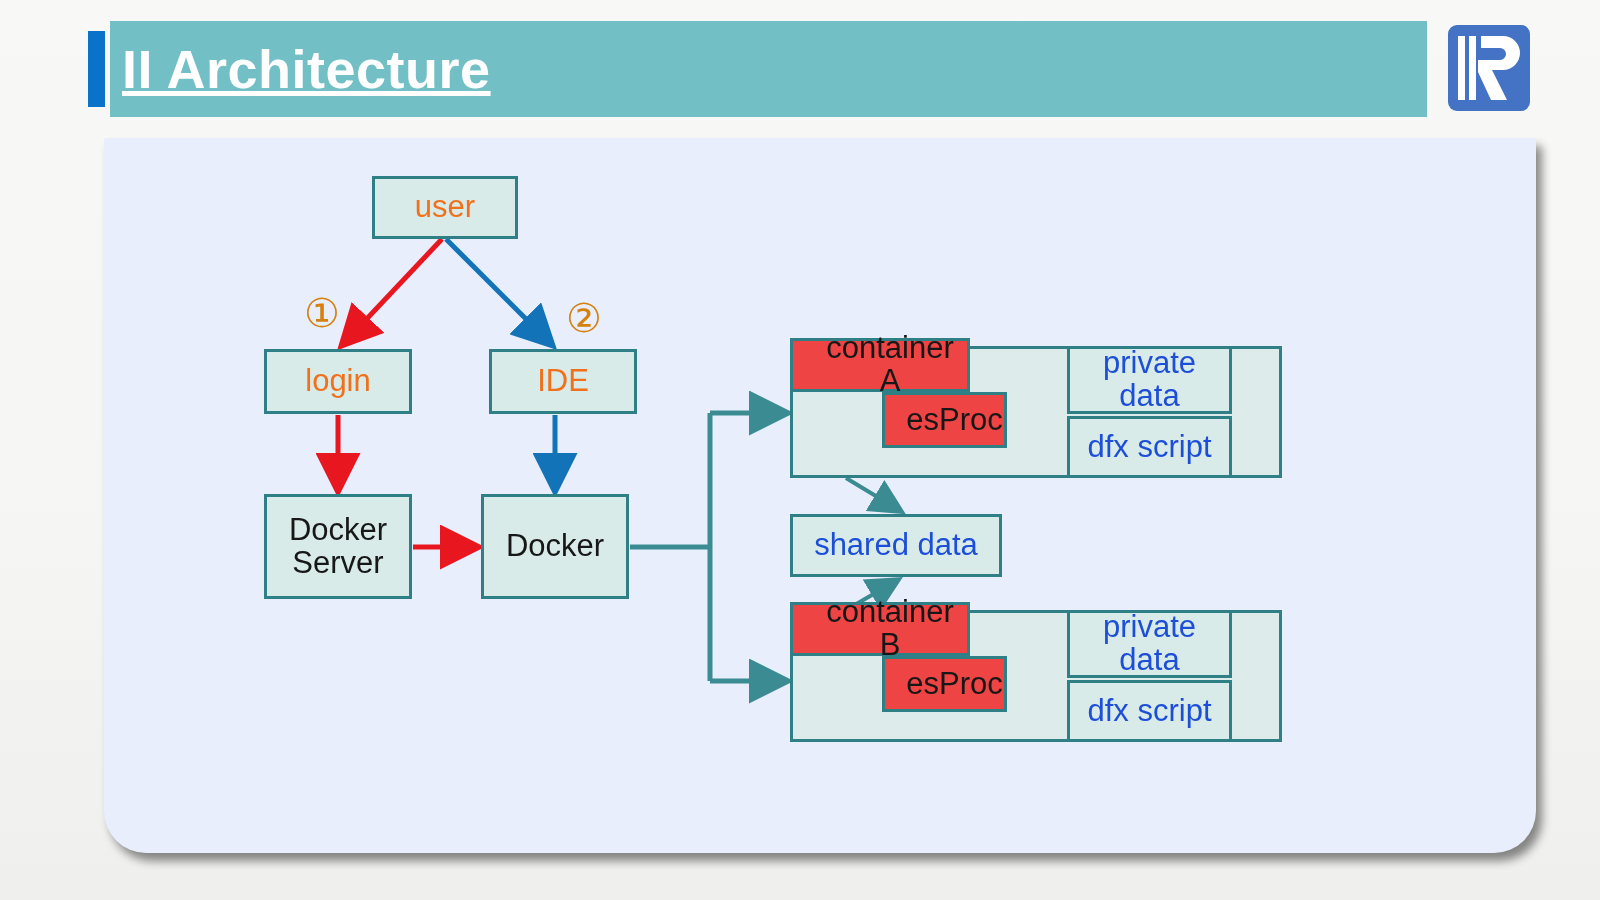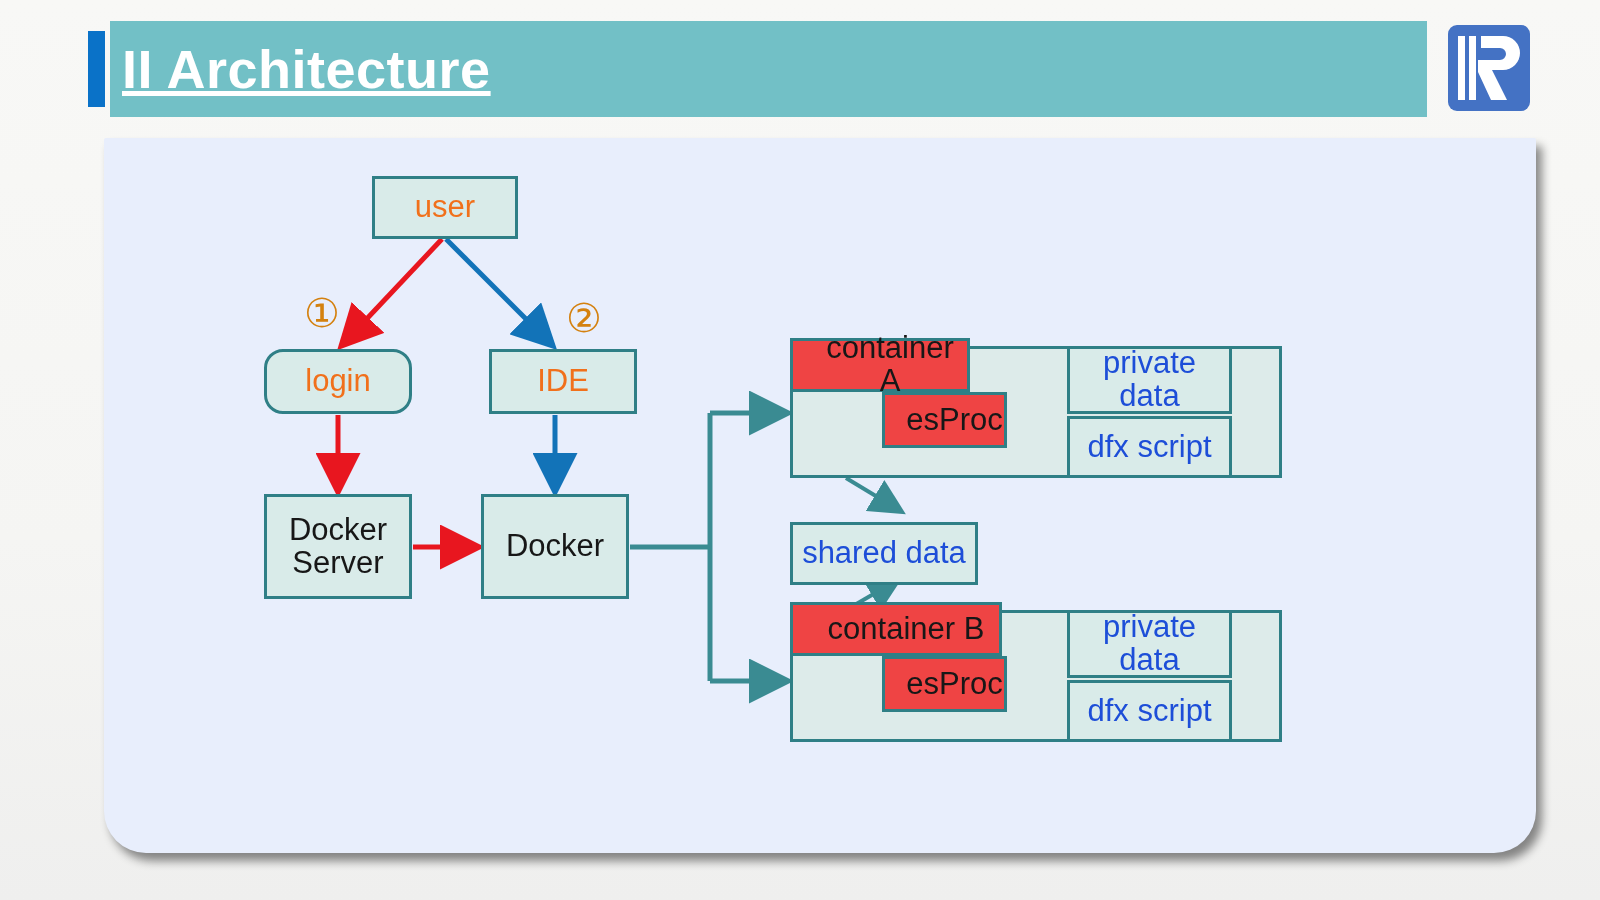--- a/index.html
+++ b/index.html
@@ -85,35 +85,35 @@
   }
   .node.orange  { color: #f1701b; font-size: 31px; }
   .node.black   { color: #171717; font-size: 31px; }
   .node.green   { color: #1d4ed8; font-size: 31px; }
   .node.shaded  { background: #ef4444; padding-left: 20px; }
   .node.plain   { background: #d9ebe9; }
   .node.nofill  { background: #ddebea; }
 
   
   #node-user        { left: 268px; top:  38px; width: 146px; height:  63px; }
-  #node-login       { left: 160px; top: 211px; width: 148px; height:  65px; border-radius: 19px; }
+  #node-login       { left: 160px; top: 211px; width: 148px; height:  65px; }
   #node-ide         { left: 385px; top: 211px; width: 148px; height:  65px; }
   #node-docker-srv  { left: 160px; top: 356px; width: 148px; height: 105px; }
   #node-docker      { left: 377px; top: 356px; width: 148px; height: 105px; }
 
   #container-a-outer { left: 686px; top: 208px; width: 492px; height: 132px; }
   #container-a-label { left: 686px; top: 200px; width: 180px; height:  54px; }
   #node-esproc-a     { left: 778px; top: 254px; width: 125px; height:  56px; }
   #node-private-a    { left: 963px; top: 208px; width: 165px; height:  68px; }
   #node-dfx-a        { left: 963px; top: 278px; width: 165px; height:  62px; }
 
-  #node-shared       { left: 686px; top: 384px; width: 188px; height:  63px; }
+  #node-shared       { left: 686px; top: 376px; width: 212px; height:  63px; }
 
   #container-b-outer { left: 686px; top: 472px; width: 492px; height: 132px; }
-  #container-b-label { left: 686px; top: 464px; width: 212px; height:  54px; }
+  #container-b-label { left: 686px; top: 464px; width: 180px; height:  54px; }
   #node-esproc-b     { left: 778px; top: 518px; width: 125px; height:  56px; }
   #node-private-b    { left: 963px; top: 472px; width: 165px; height:  68px; }
   #node-dfx-b        { left: 963px; top: 542px; width: 165px; height:  62px; }
 
   .step-marker {
     position: absolute;
     font-size: 40px;
     color: #d4810f;
     line-height: 1;
   }

